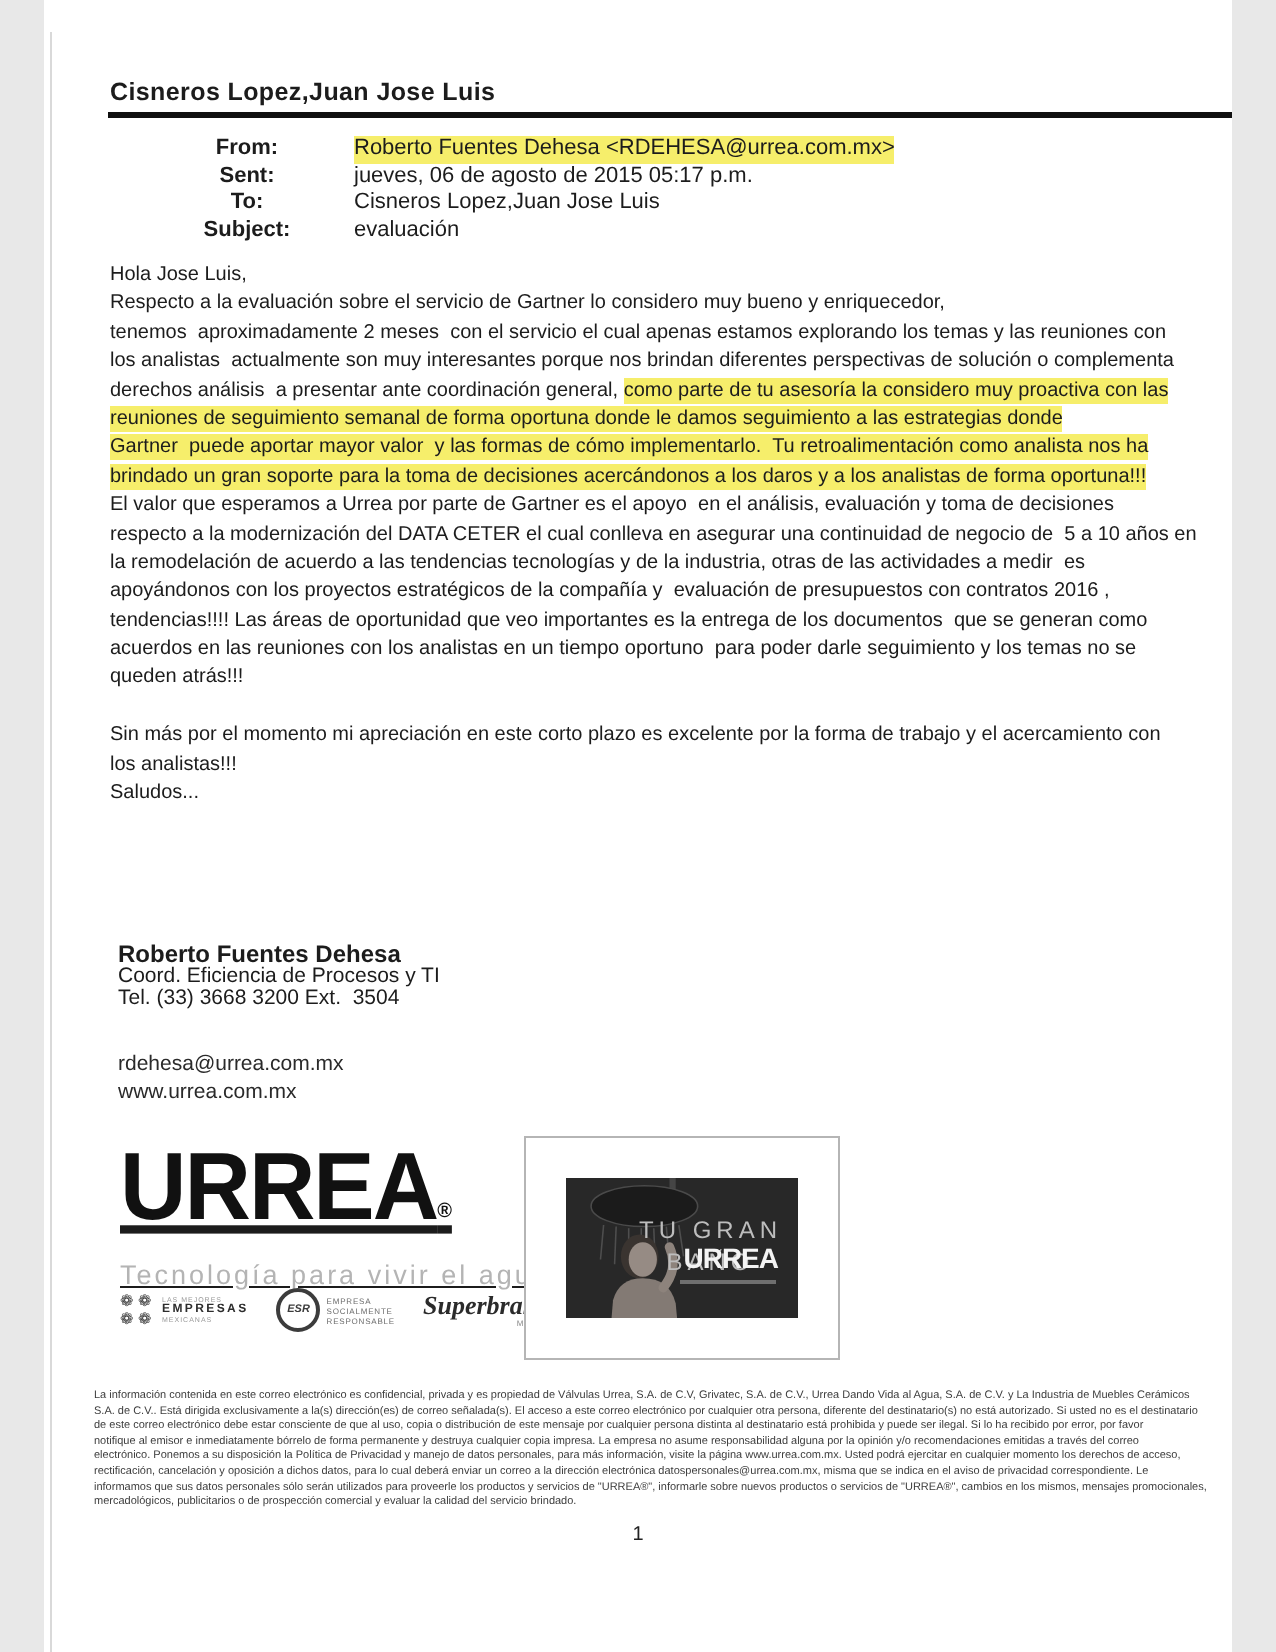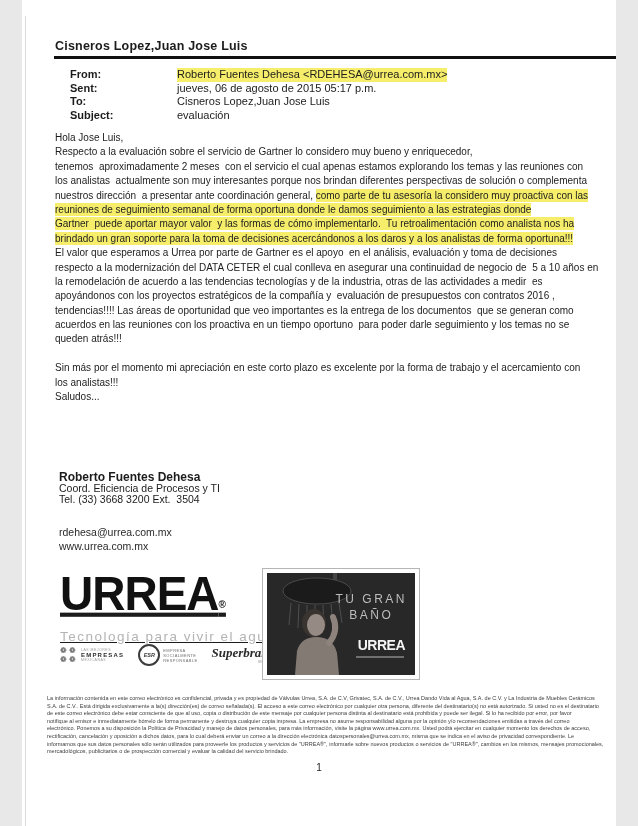--- a/index.html
+++ b/index.html
@@ -7,21 +7,21 @@
     position:relative;width:594px;height:826px;background:#ffffff;
     font-family:"Liberation Sans",sans-serif;color:#1c1c1c;overflow:hidden;
     margin:0 auto;
   }
   .scan-edge{position:absolute;left:3px;top:16px;bottom:0;width:1px;background:#d9d9d9;}
 
   
   .recip-title{position:absolute;left:33px;top:39px;font-size:12.5px;font-weight:bold;letter-spacing:.2px;}
   .title-rule{position:absolute;left:32px;top:56px;width:576px;height:3px;background:#101010;}
   .fields{position:absolute;left:48px;top:68px;font-size:11px;line-height:13.5px;}
-  .field-row{display:flex;}
+  .field-row{display:flex;text-align:center;}
   .field-label{width:107px;font-weight:bold;flex:0 0 107px;}
   .field-value{white-space:pre;}
   .hl{background:#f6ee6b;}
 
   
   .email-body{position:absolute;left:33px;top:131px;width:592px;font-size:10px;line-height:14.4px;}
   .body-line{white-space:pre;height:14.4px;overflow:visible;}
   .body-line .hl{padding:1px 0;text-align:right;}
 
   
@@ -41,21 +41,21 @@
   .swirl-grid{display:grid;grid-template-columns:9px 9px;line-height:9px;font-size:8px;color:#3a3a3a;}
   .badge-txt{display:flex;flex-direction:column;}
   .badge-txt .tiny{font-size:3.5px;color:#9a9a9a;letter-spacing:.5px;}
   .badge-txt .mid{font-size:6px;color:#2d2d2d;letter-spacing:1.2px;font-weight:bold;}
   .esr-circle{width:18px;height:18px;border:2px solid #3c3c3c;border-radius:50%;display:flex;align-items:center;justify-content:center;font-size:5.5px;font-style:italic;font-weight:bold;color:#3c3c3c;}
   .esr-txt .t{font-size:4px;color:#6d6d6d;letter-spacing:.4px;line-height:5px;}
   .superbrands .sb{font-family:"Liberation Serif",serif;font-style:italic;font-weight:bold;font-size:13px;color:#2b2b2b;line-height:12px;}
   .superbrands .sb-sub{font-size:4px;color:#8a8a8a;text-align:right;letter-spacing:1px;}
 
   
-  .banner{position:absolute;left:202px;top:-2px;width:158px;height:112px;border:1px solid #b5b5b5;background:#fff;padding:4px;box-sizing:border-box;}
+  .banner{position:absolute;left:202px;top:-2px;width:158px;height:112px;border:1px solid #b5b5b5;background:#fff;padding:20px;box-sizing:border-box;}
   .banner-inner{position:relative;width:100%;height:100%;background:#282828;overflow:hidden;}
   .banner-inner svg{position:absolute;inset:0;}
   .banner-head{position:absolute;right:8px;top:18px;text-align:center;color:#bdbdbd;font-size:12px;letter-spacing:2.5px;line-height:16px;}
   .banner-logo{position:absolute;right:10px;bottom:22px;color:#f4f4f4;font-weight:900;font-size:14px;letter-spacing:-.5px;}
   .banner-logo-sub{position:absolute;right:11px;bottom:17px;width:48px;height:2px;background:#6f6f6f;}
 
   
   .disclaimer{position:absolute;left:25px;top:695px;width:590px;font-size:5.5px;line-height:7.6px;color:#3d3d3d;}
   .disc-line{white-space:nowrap;overflow:hidden;}
   .page-num{position:absolute;left:0;right:0;top:762px;text-align:center;font-size:10px;color:#222;}
@@ -86,30 +86,30 @@
         <span class="field-label">Subject:</span>
         <span class="field-value">evaluación</span>
       </div>
     </div>
 
   <div class="email-body" id="email-body">
       <div class="body-line"><span>Hola Jose Luis,</span></div>
       <div class="body-line"><span>Respecto a la evaluación sobre el servicio de Gartner lo considero muy bueno y enriquecedor,</span></div>
       <div class="body-line"><span>tenemos  aproximadamente 2 meses  con el servicio el cual apenas estamos explorando los temas y las reuniones con</span></div>
       <div class="body-line"><span>los analistas  actualmente son muy interesantes porque nos brindan diferentes perspectivas de solución o complementa</span></div>
-      <div class="body-line"><span>nuestros dirección  a presentar ante coordinación general, </span><span class="hl">como parte de tu asesoría la considero muy proactiva con las</span></div>
+      <div class="body-line"><span>derechos análisis  a presentar ante coordinación general, </span><span class="hl">como parte de tu asesoría la considero muy proactiva con las</span></div>
       <div class="body-line"><span class="hl">reuniones de seguimiento semanal de forma oportuna donde le damos seguimiento a las estrategias donde</span></div>
       <div class="body-line"><span class="hl">Gartner  puede aportar mayor valor  y las formas de cómo implementarlo.  Tu retroalimentación como analista nos ha</span></div>
       <div class="body-line"><span class="hl">brindado un gran soporte para la toma de decisiones acercándonos a los daros y a los analistas de forma oportuna!!!</span></div>
       <div class="body-line"><span>El valor que esperamos a Urrea por parte de Gartner es el apoyo  en el análisis, evaluación y toma de decisiones</span></div>
       <div class="body-line"><span>respecto a la modernización del DATA CETER el cual conlleva en asegurar una continuidad de negocio de  5 a 10 años en</span></div>
       <div class="body-line"><span>la remodelación de acuerdo a las tendencias tecnologías y de la industria, otras de las actividades a medir  es</span></div>
       <div class="body-line"><span>apoyándonos con los proyectos estratégicos de la compañía y  evaluación de presupuestos con contratos 2016 ,</span></div>
       <div class="body-line"><span>tendencias!!!! Las áreas de oportunidad que veo importantes es la entrega de los documentos  que se generan como</span></div>
-      <div class="body-line"><span>acuerdos en las reuniones con los proactiva en un tiempo oportuno  para poder darle seguimiento y los temas no se</span></div>
+      <div class="body-line"><span>acuerdos en las reuniones con los analistas en un tiempo oportuno  para poder darle seguimiento y los temas no se</span></div>
       <div class="body-line"><span>queden atrás!!!</span></div>
       <div class="body-line">&nbsp;</div>
       <div class="body-line"><span>Sin más por el momento mi apreciación en este corto plazo es excelente por la forma de trabajo y el acercamiento con</span></div>
       <div class="body-line"><span>los analistas!!!</span></div>
       <div class="body-line"><span>Saludos...</span></div>
     </div>
 
   <div class="sig">
     <div class="sig-name">Roberto Fuentes Dehesa</div>
     <div class="sig-line">Coord. Eficiencia de Procesos y TI</div>

